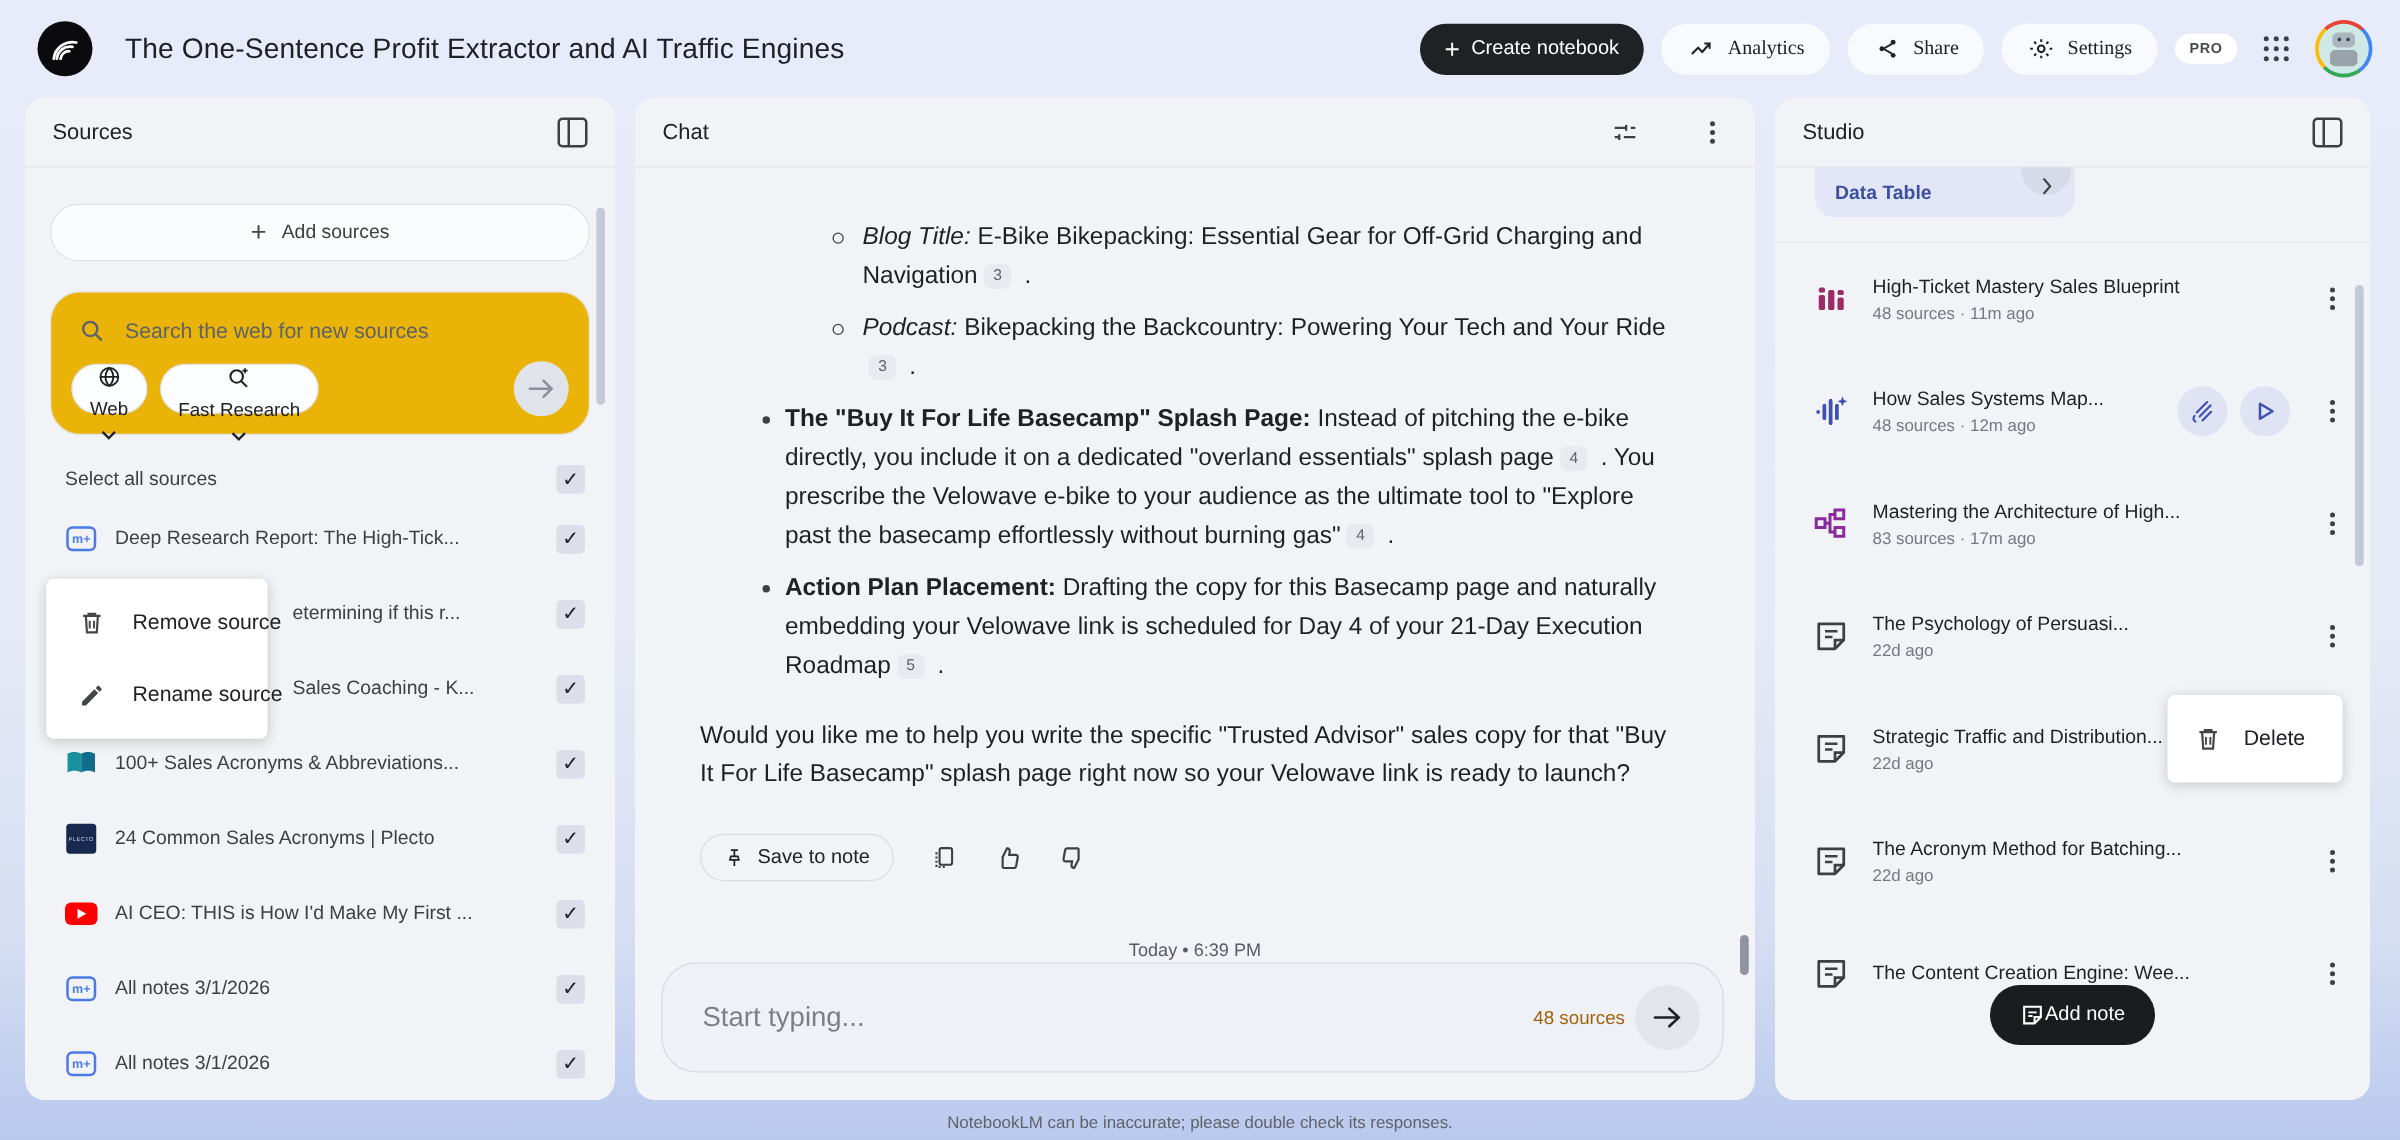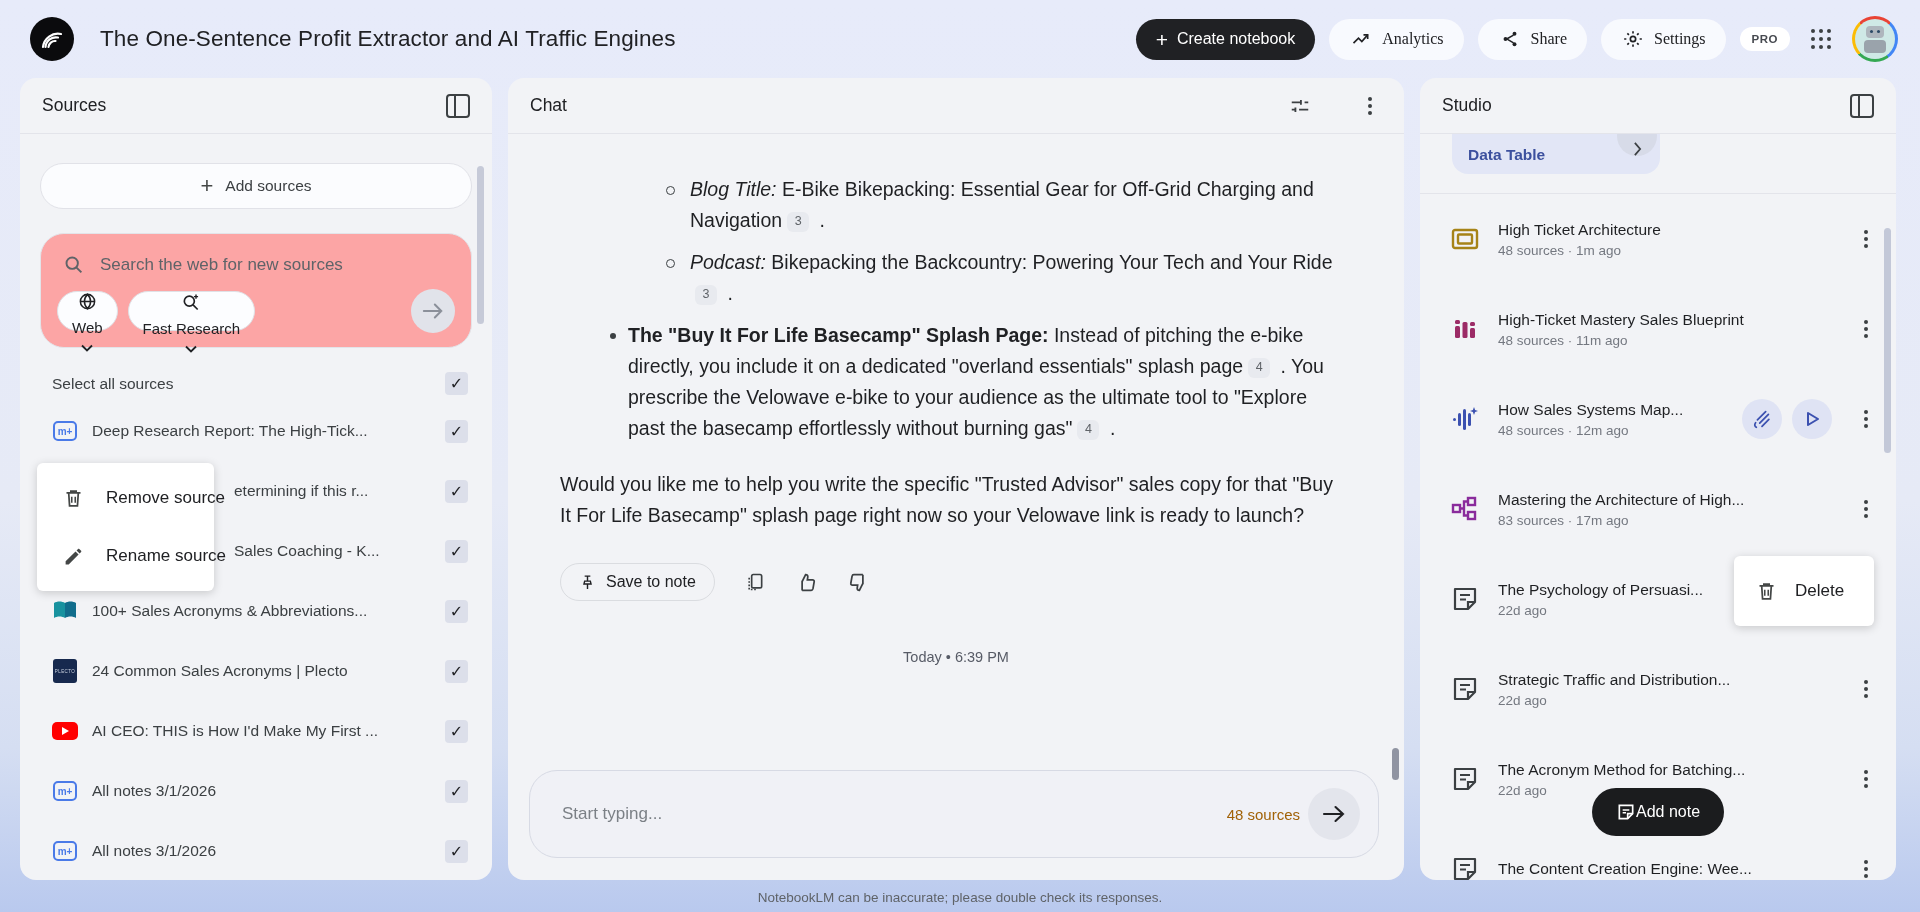--- a/index.html
+++ b/index.html
@@ -27,21 +27,21 @@
 
   .panel { position:absolute; top:78px; height:802px; background:#f2f3f6; border-radius:16px; }
   .panel-hd { height:56px; display:flex; align-items:center; justify-content:space-between; padding:0 22px; border-bottom:1px solid #e3e4ea; }
   .panel-hd .t { font-size:17.5px; color:#202124; }
   .pane-toggle { width:24px; height:24px; border:2px solid #3c4043; border-radius:4px; position:relative; cursor:pointer; }
   .pane-toggle::after { content:""; position:absolute; top:0; bottom:0; left:6px; width:2px; background:#3c4043; }
 
   
   #sources { left:20px; width:472px; }
   .addsrc { margin:29px 20px 0; height:46px; border:1px solid #e1e2e8; background:#fbfcfe; border-radius:23px; display:flex; align-items:center; justify-content:center; gap:12px; font-size:15.5px; color:#3c4043; cursor:pointer; }
-  .search-card { margin:24px 20px 0; background:#fca5a5; border:1px solid #e3e4e9; border-radius:24px; padding:16px 16px 14px; }
+  .search-card { margin:24px 20px 0; background:#eab308; border:1px solid #e3e4e9; border-radius:24px; padding:16px 16px 14px; }
   .search-row { display:flex; align-items:center; gap:16px; padding:4px 6px 14px; }
   .search-row .ph { font-size:17px; color:#5f6368; }
   .filter-row { display:flex; align-items:center; }
   .chip-btn { height:40px; background:#fcfdff; border:1px solid #e0e1e6; border-radius:20px; display:flex; align-items:center; gap:8px; padding:0 14px; font-size:15px; color:#202124; cursor:pointer;flex-direction:column; }
   .go-btn { width:44px; height:44px; border-radius:50%; background:#e1e3ea; margin-left:auto; display:flex; align-items:center; justify-content:center; cursor:pointer; }
   .selall { display:flex; align-items:center; justify-content:space-between; padding:24px 24px 6px 32px; font-size:15.5px; color:#3c4043; }
   .cb { width:23px; height:23px; border-radius:4px; background:#dcdfea; color:#202124; font-size:16px; font-weight:bold; display:flex; align-items:center; justify-content:center; cursor:pointer; flex:none; }
   .src-row { height:60px; display:flex; align-items:center; padding:0 24px 0 32px; }
   .src-row .sic { width:26px; height:26px; flex:none; margin-right:14px; display:flex; align-items:center; justify-content:center; }
   .src-row .lbl { font-size:15.5px; color:#3c4043; white-space:nowrap; overflow:hidden; text-overflow:ellipsis; width:318px; }
@@ -70,21 +70,21 @@
   .msg.li1::before { content:""; position:absolute; left:50px; top:13px; width:6px; height:6px; background:#3c4043; border-radius:50%; }
   .msg.p { padding-left:0; margin-top:25px; }
   .msg i { font-style:italic; }
   .msg b { font-weight:bold; color:#202124; }
   .cite { display:inline-flex; align-items:center; justify-content:center; background:#e8eaef; border-radius:6px; font-size:12.5px; color:#5f6368; min-width:22px; height:20px; padding:0 4px; margin:0 5px; vertical-align:2px; cursor:pointer; }
   .resp-actions { display:flex; align-items:center; gap:28px; padding:22px 0 0 52px; }
   .save-note { height:38px; border:1px solid #dadce0; border-radius:19px; background:transparent; display:flex; align-items:center; gap:10px; padding:0 18px; font-size:16px; color:#202124; cursor:pointer; }
   .act-ic { width:24px; height:24px; display:flex; align-items:center; justify-content:center; color:#3c4043; cursor:pointer; }
   .chat-ts { text-align:center; font-size:14.5px; color:#575b66; margin-top:48px; }
   .chat-input { position:absolute; left:21px; right:25px; bottom:22px; height:88px; background:#f0f1f6; border:1px solid #d7dae4; border-radius:28px; display:flex; align-items:center; padding:0 18px 0 32px; }
-  .chat-input .ph { font-size:17px; color:#7b8086; }
+  .chat-input .ph { font-size:22px; color:#7b8086; }
   .chat-input .cnt { margin-left:auto; font-size:15px; color:#a16207; margin-right:8px; }
   .send-btn { width:52px; height:52px; border-radius:50%; background:#e3e5ec; display:flex; align-items:center; justify-content:center; cursor:pointer; }
 
   
   #studio { left:1420px; width:476px; }
   .chip-strip { height:60px; overflow:hidden; position:relative; border-bottom:1px solid #e3e4ea; }
   .dt-chip { position:absolute; left:32px; top:-16px; width:208px; height:56px; background:#e2e6f6; border-radius:16px; display:flex; align-items:flex-end; padding:0 0 10px 16px; font-size:15.5px; color:#3c509e; font-weight:bold; cursor:pointer; }
   .dt-circle { position:absolute; left:197px; top:-18px; width:40px; height:40px; border-radius:50%; background:#d7dbe8; color:#3c4043; display:flex; align-items:flex-end; justify-content:center; font-size:13px; cursor:pointer; }
   .st-row { height:90px; display:flex; align-items:center; padding:0 18px 0 30px; }
   .st-ic { width:30px; height:30px; flex:none; margin-right:18px; display:flex; align-items:center; justify-content:center; }
@@ -325,20 +325,21 @@
       </span>
       <span class="dots">
           <i></i>
         </span>
     </span>
   </div>
   <div class="chat-body" id="chat-msgs">
       <div class="msg li2"><i>Blog Title:</i><span> E-Bike Bikepacking: Essential Gear for Off-Grid Charging and Navigation</span><span class="cite">3</span><span> .</span></div>
       <div class="msg li2"><i>Podcast:</i><span> Bikepacking the Backcountry: Powering Your Tech and Your Ride</span><span class="cite">3</span><span> .</span></div>
       <div class="msg li1"><b>The "Buy It For Life Basecamp" Splash Page:</b><span> Instead of pitching the e-bike directly, you include it on a dedicated "overland essentials" splash page</span><span class="cite">4</span><span> . You prescribe the Velowave e-bike to your audience as the ultimate tool to "Explore past the basecamp effortlessly without burning gas"</span><span class="cite">4</span><span> .</span></div>
+      <div class="msg li1"><b>Action Plan Placement:</b><span> Drafting the copy for this Basecamp page and naturally embedding your Velowave link is scheduled for Day 4 of your 21-Day Execution Roadmap</span><span class="cite">5</span><span> .</span></div>
       <div class="msg p"><span>Would you like me to help you write the specific "Trusted Advisor" sales copy for that "Buy It For Life Basecamp" splash page right now so your Velowave link is ready to launch?</span></div>
     </div>
   <div class="resp-actions">
     <div class="save-note">
       <span>
         <svg width="17" height="19" viewBox="0 0 24 24" fill="none" stroke="#202124" stroke-width="2">
             <path d="M8 3h8M12 3v7M8 10h8l1 4H7zM12 14v7"></path>
           </svg>
       </span>
       <span>Save to note</span>
@@ -384,37 +385,20 @@
       </div>
     <div class="dt-circle">
       <svg width="11" height="14" viewBox="0 0 10 16" fill="none" stroke="#3c4043" stroke-width="2">
           <path d="M2 1l6 7-6 7"></path>
         </svg>
     </div>
   </div>
   <div id="st-list">
       <div class="st-row">
         <span class="st-ic">
-          <svg width="28" height="22" viewBox="0 0 28 22" fill="none" stroke="#a68317" stroke-width="2.4">
-            <rect x="2" y="2" width="24" height="18" rx="2"></rect>
-            <rect x="7" y="6.5" width="14" height="9" rx="1"></rect>
-          </svg>
-        </span>
-        <span class="st-txt">
-          <div class="st-title">High Ticket Architecture</div>
-          <div class="st-meta">48 sources · 1m ago</div>
-        </span>
-        <span class="st-actions">
-          <span class="dots">
-            <i></i>
-          </span>
-        </span>
-      </div>
-      <div class="st-row">
-        <span class="st-ic">
           <svg width="26" height="26" viewBox="0 0 26 26" fill="#9c2b66">
             <rect x="3" y="10" width="5" height="12" rx="1.5"></rect>
             <rect x="3" y="4" width="5" height="4" rx="1.5"></rect>
             <rect x="10.5" y="6" width="5" height="16" rx="1.5"></rect>
             <rect x="18" y="12" width="5" height="10" rx="1.5"></rect>
             <rect x="18" y="6" width="5" height="4" rx="1.5"></rect>
           </svg>
         </span>
         <span class="st-txt">
           <div class="st-title">High-Ticket Mastery Sales Blueprint</div>

